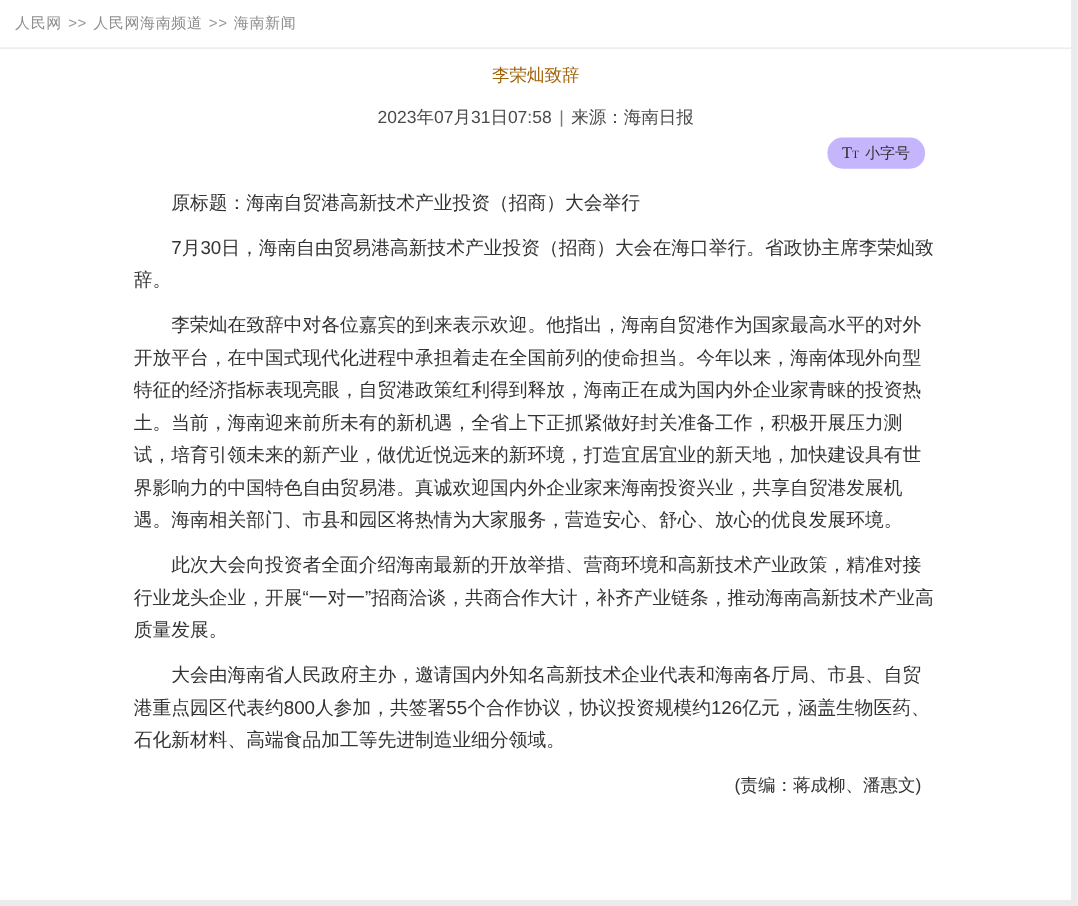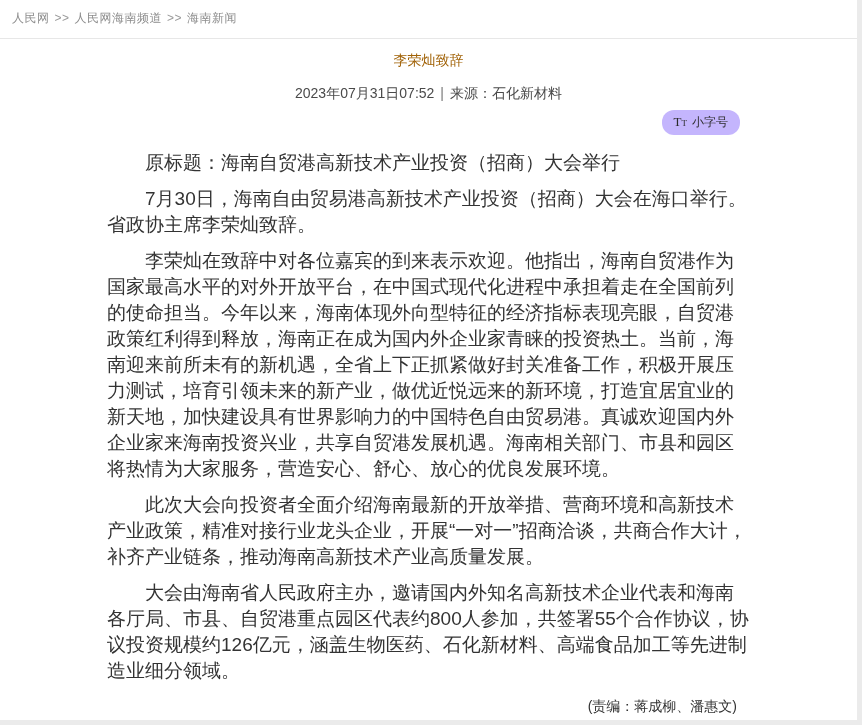--- a/index.html
+++ b/index.html
@@ -73,21 +73,21 @@
     cursor: pointer;
     font-family: inherit;
   }
   .tt-icon { margin-right: 5px; color: #2b2b2b; }
   .tt-big { font-size: 13px; font-family: "Liberation Serif", "DejaVu Serif", serif; }
   .tt-small { font-size: 9px; font-family: "Liberation Serif", "DejaVu Serif", serif; }
   
   .article-body {
     padding: 0 107px;
     margin-top: 16px;
-    font-size: 19px;
+    font-size: 15px;
     line-height: 26px;
     color: #333;
   }
   .article-body p {
     text-indent: 2em;
     margin: 10px 0;
   }
   .original-title {
     text-indent: 2em;
     margin-bottom: 10px;
@@ -116,21 +116,21 @@
 
   <div class="breadcrumb">
     <a>人民网</a><span class="sep">&gt;&gt;</span><a>人民网海南频道</a><span class="sep">&gt;&gt;</span><a>海南新闻</a>
   </div>
 
   <hr class="top-divider">
 
   <div class="article-header">
     <div class="article-subtitle">李荣灿致辞</div>
     <div class="article-meta">
-      <span>2023年07月31日07:52</span><span class="pipe">|</span><span>来源：</span><span>石化新材料</span>
+      <span>2023年07月31日07:58</span><span class="pipe">|</span><span>来源：</span><span>海南日报</span>
     </div>
   </div>
 
   <div class="font-size-row">
     <button class="font-size-pill">
       <span class="tt-icon"><span class="tt-big">T</span><span class="tt-small">T</span></span>
       <span>小字号</span>
     </button>
   </div>
 

